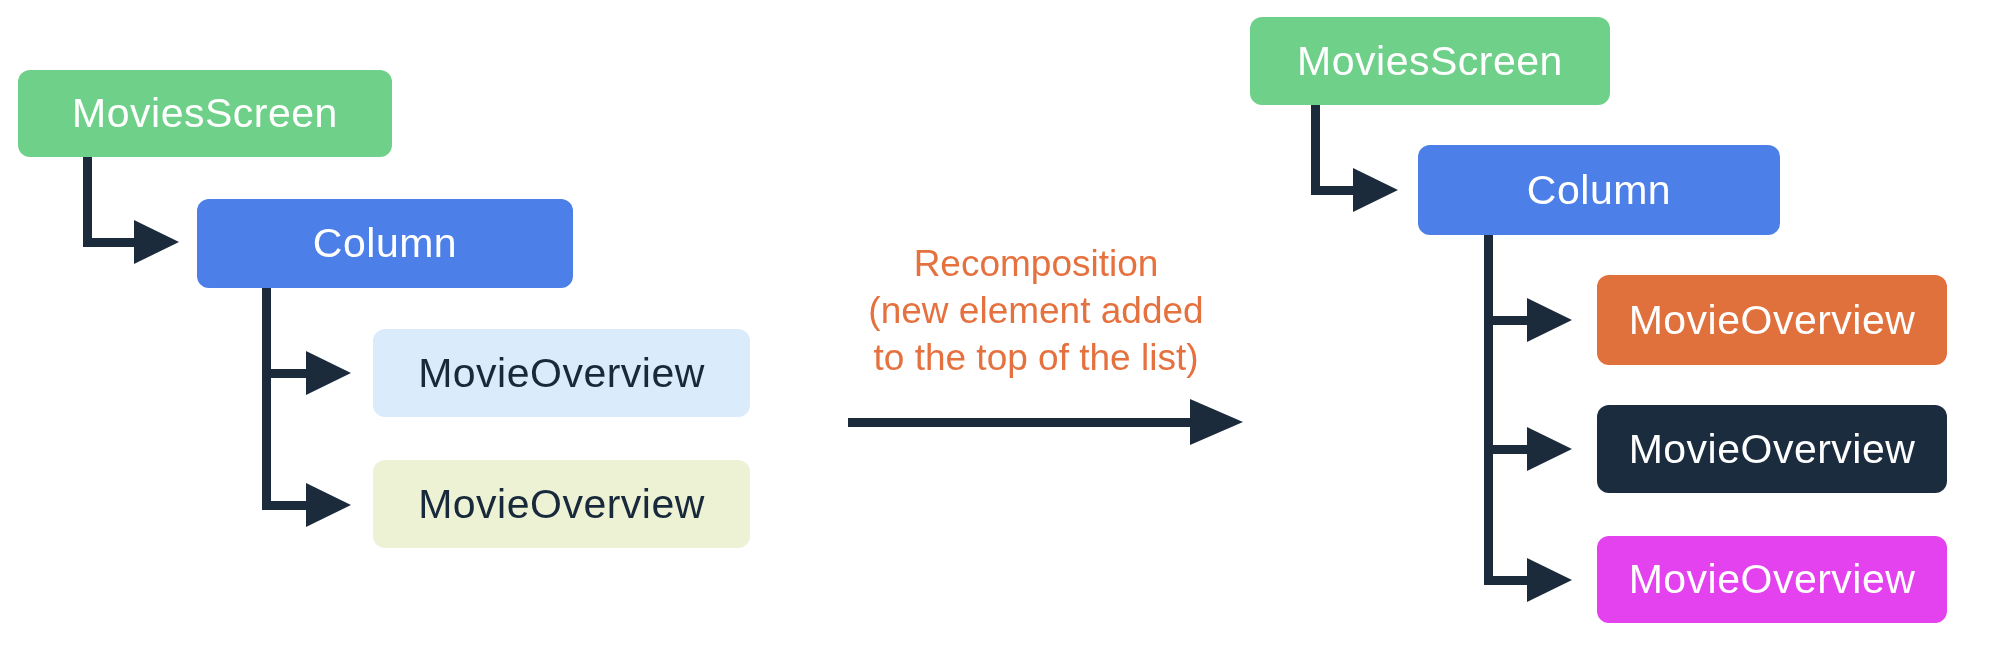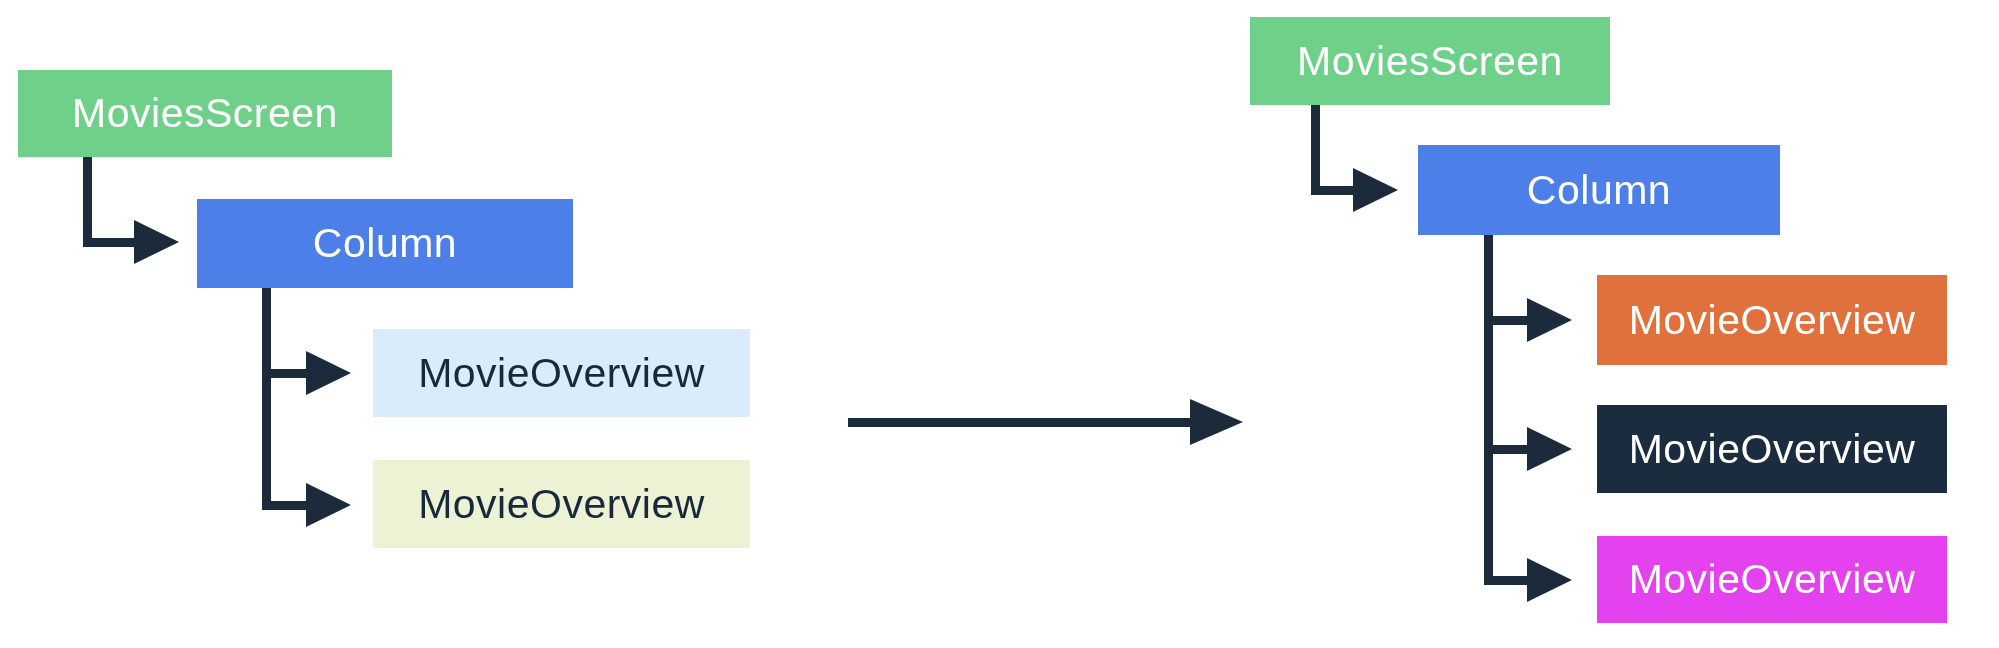--- a/index.html
+++ b/index.html
@@ -10,21 +10,21 @@
   }
   #canvas {
     position: relative;
     width: 1999px;
     height: 648px;
     background: #FFFFFF;
     overflow: hidden;
   }
   .node {
     position: absolute;
-    border-radius: 0;
+    border-radius: 12px;
     display: flex;
     align-items: center;
     justify-content: center;
     font-size: 41px;
     font-weight: 400;
     letter-spacing: 0.5px;
     white-space: nowrap;
   }
   .cline {
     position: absolute;
@@ -113,20 +113,25 @@
     <div class="cline l-e2h1"></div>
     <div class="ah l-a2"></div>
     <div class="cline l-e2h2"></div>
     <div class="ah l-a3"></div>
 
     <div class="node l-n3" style="background-color: rgb(218, 235, 251); color: rgb(23, 41, 58);">MovieOverview</div>
 
     <div class="node l-n4" style="background-color: rgb(238, 242, 213); color: rgb(23, 41, 58);">MovieOverview</div>
   </div>
 
+  <div class="annotation">
+    <div>Recomposition</div>
+    <div>(new element added</div>
+    <div>to the top of the list)</div>
+  </div>
   <div class="cline mid-line"></div>
   <div class="ah mid-head"></div>
 
   <div>
     <div class="node r-n1" style="background-color: rgb(111, 209, 137); color: rgb(255, 255, 255);">MoviesScreen</div>
 
     <div class="cline r-e1v"></div>
     <div class="cline r-e1h"></div>
     <div class="ah r-a1"></div>
 

